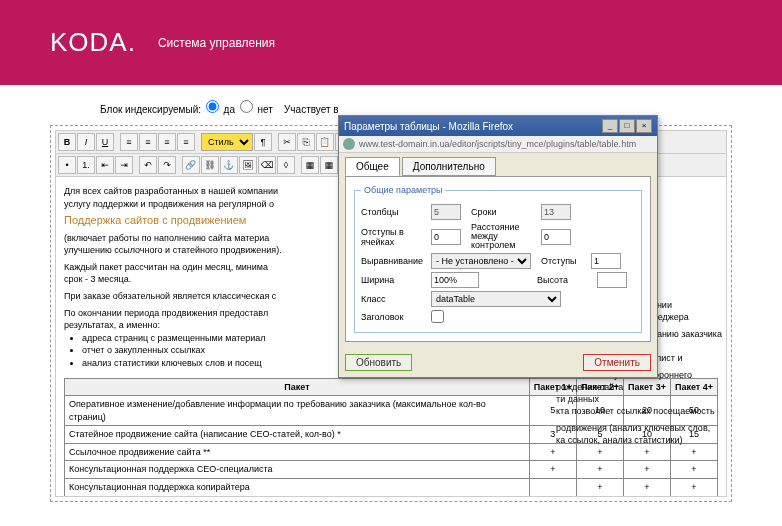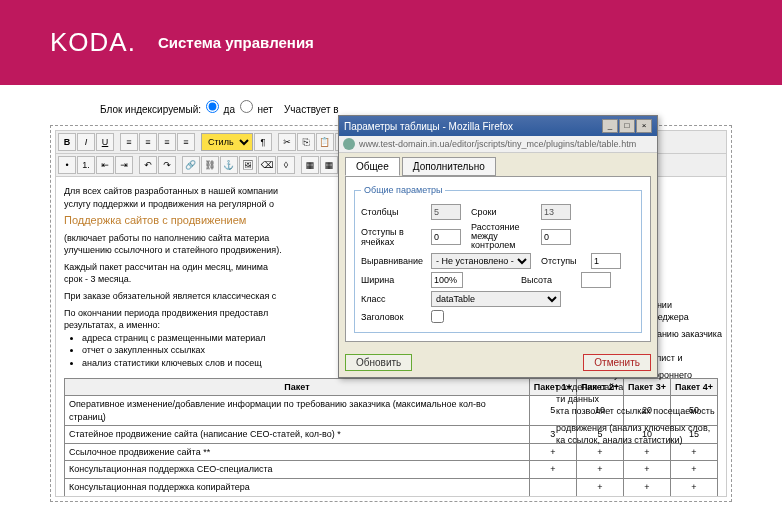--- a/index.html
+++ b/index.html
@@ -1,19 +1,19 @@
 <!DOCTYPE html>
 <html><head>
 <meta charset="utf-8">
 <style>
 * { box-sizing: border-box; margin: 0; padding: 0; }
 body { font-family: Arial, sans-serif; font-size: 10px; background: #fff; width: 782px; height: 526px; overflow: hidden; position: relative; }
 .header { background: #be185d; color: #fff; height: 85px; display: flex; align-items: center; padding-left: 50px; }
 .logo { font-size: 26px; font-weight: 300; letter-spacing: 1px; }
-.subtitle { font-size: 15px; margin-left: 22px; font-weight: 700; }
+.subtitle { font-size: 12px; margin-left: 22px; font-weight: 400; }
 .content { padding: 15px 50px; position: relative; height: 441px; }
 .index-row { font-size: 10px; margin-bottom: 10px; padding-left: 50px; }
 .radio { margin: 0 2px; }
 .editor-wrap { border: 1px dashed #999; padding: 4px; margin-top: 8px; }
 .toolbar { background: #efefef; border: 1px solid #ccc; padding: 2px; display: flex; flex-wrap: wrap; gap: 1px; }
 .tb-btn { width: 18px; height: 18px; border: 1px solid #bbb; background: #f5f5f5; display: inline-flex; align-items: center; justify-content: center; font-size: 9px; cursor: pointer; }
 .tb-sep { width: 4px; }
 .tb-select { height: 18px; font-size: 9px; border: 1px solid #aaa; padding: 0 2px; background: #fde047; }
 .toolbar2 { background: #efefef; border: 1px solid #ccc; border-top: none; padding: 2px; display: flex; gap: 1px; }
 .edit-area { border: 1px solid #ccc; border-top: none; padding: 8px; font-size: 9px; line-height: 1.4; height: 320px; overflow: hidden; }
@@ -239,21 +239,21 @@
         <input class="inp w30" value="0" style="">
       </div>
       <div class="form-row">
         <label>Выравнивание</label>
         <select class="sel" style="width:100px"><option>- Не установлено -</option></select>
         <label class="r" style="width:50px">Отступы</label>
         <input class="inp w30" value="1" style="">
       </div>
       <div class="form-row">
         <label>Ширина</label>
-        <input class="inp" style="width: 32px;" value="100%">
+        <input class="inp" style="width: 48px;" value="100%">
         <label class="r" style="width:60px;margin-left:58px">Высота</label>
         <input class="inp w30" value="" style="">
       </div>
       <div class="form-row">
         <label>Класс</label>
         <select class="sel" style="width:130px"><option>dataTable</option></select>
       </div>
       <div class="form-row">
         <label>Заголовок</label>
         <input type="checkbox" class="chk" style="">

